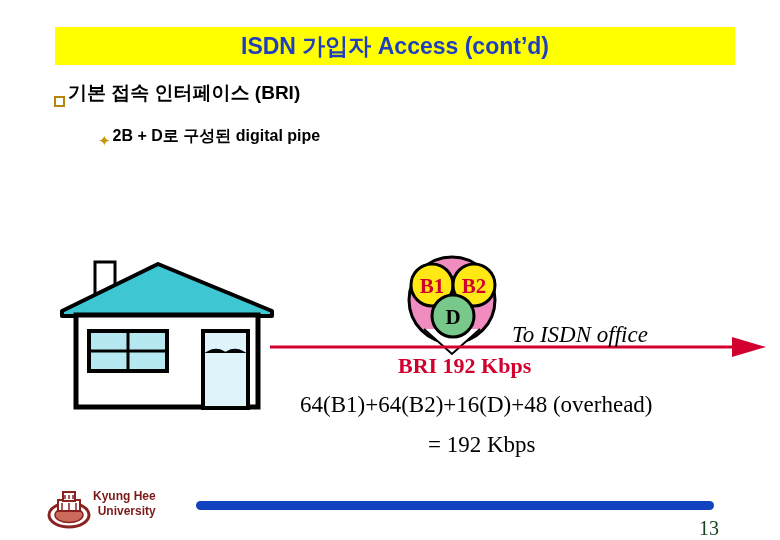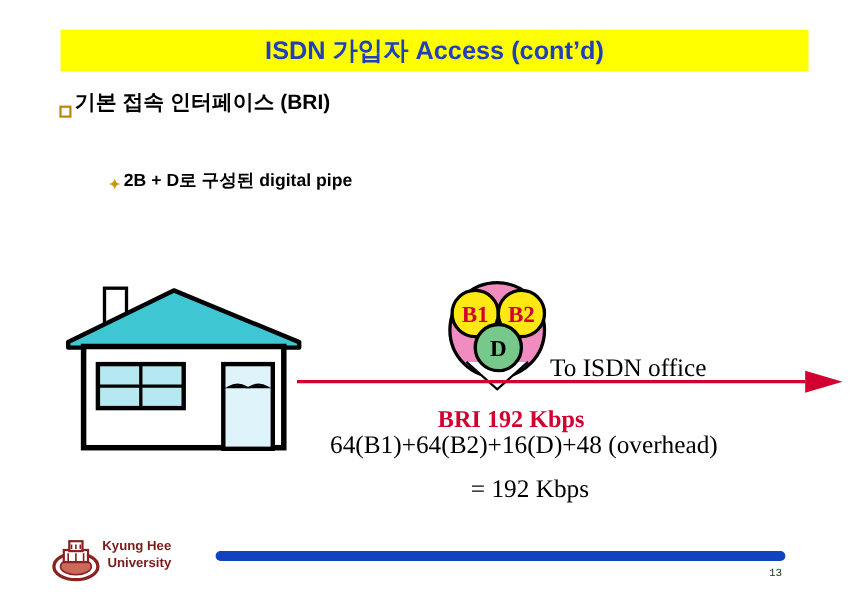--- a/index.html
+++ b/index.html
@@ -80,46 +80,46 @@
     font-family: "Liberation Sans", sans-serif;
     font-weight: bold;
     font-size: 19px;
     color: #000000;
   }
   #bullet-2-label {
     font-family: "Liberation Sans", sans-serif;
     font-weight: bold;
     font-size: 16px;
     color: #000000;
-    margin-top: 28px;
   }
 
   
   #house { position: absolute; left: 58px; top: 258px; }
 
   
   #pipe-diagram { position: absolute; left: 394px; top: 255px; }
 
   
   #red-arrow { position: absolute; left: 270px; top: 336px; }
 
   
   #to-isdn-office {
     position: absolute;
-    left: 500px;
+    left: 512px;
     top: 322px;
     font-family: "Liberation Serif", serif;
     font-size: 23px;
     color: #000000;
     white-space: nowrap;
+    font-style: italic;
   }
   #bri-rate {
     position: absolute;
     left: 398px;
-    top: 368px;
+    top: 353px;
     font-family: "Liberation Serif", serif;
     font-weight: bold;
     font-size: 22px;
     color: #D2002E;
     white-space: nowrap;
   }
   #formula-line1 {
     position: absolute;
     left: 300px;
     top: 392px;
@@ -157,22 +157,22 @@
     top: 501px;
     width: 518px;
     height: 9px;
     background: #1143C0;
     border-radius: 5px;
   }
   #page-number {
     position: absolute;
     left: 699px;
     top: 517px;
-    font-family: Liberation Mono, monospace;
-    font-size: 10px;
+    font-family: Liberation Serif, serif;
+    font-size: 20px;
     color: #16401E;
   }
 </style>
 </head>
 <body>
 
 <div id="title-bar">
   <span id="title-text">ISDN 가입자 Access (cont’d)</span>
 </div>
 

